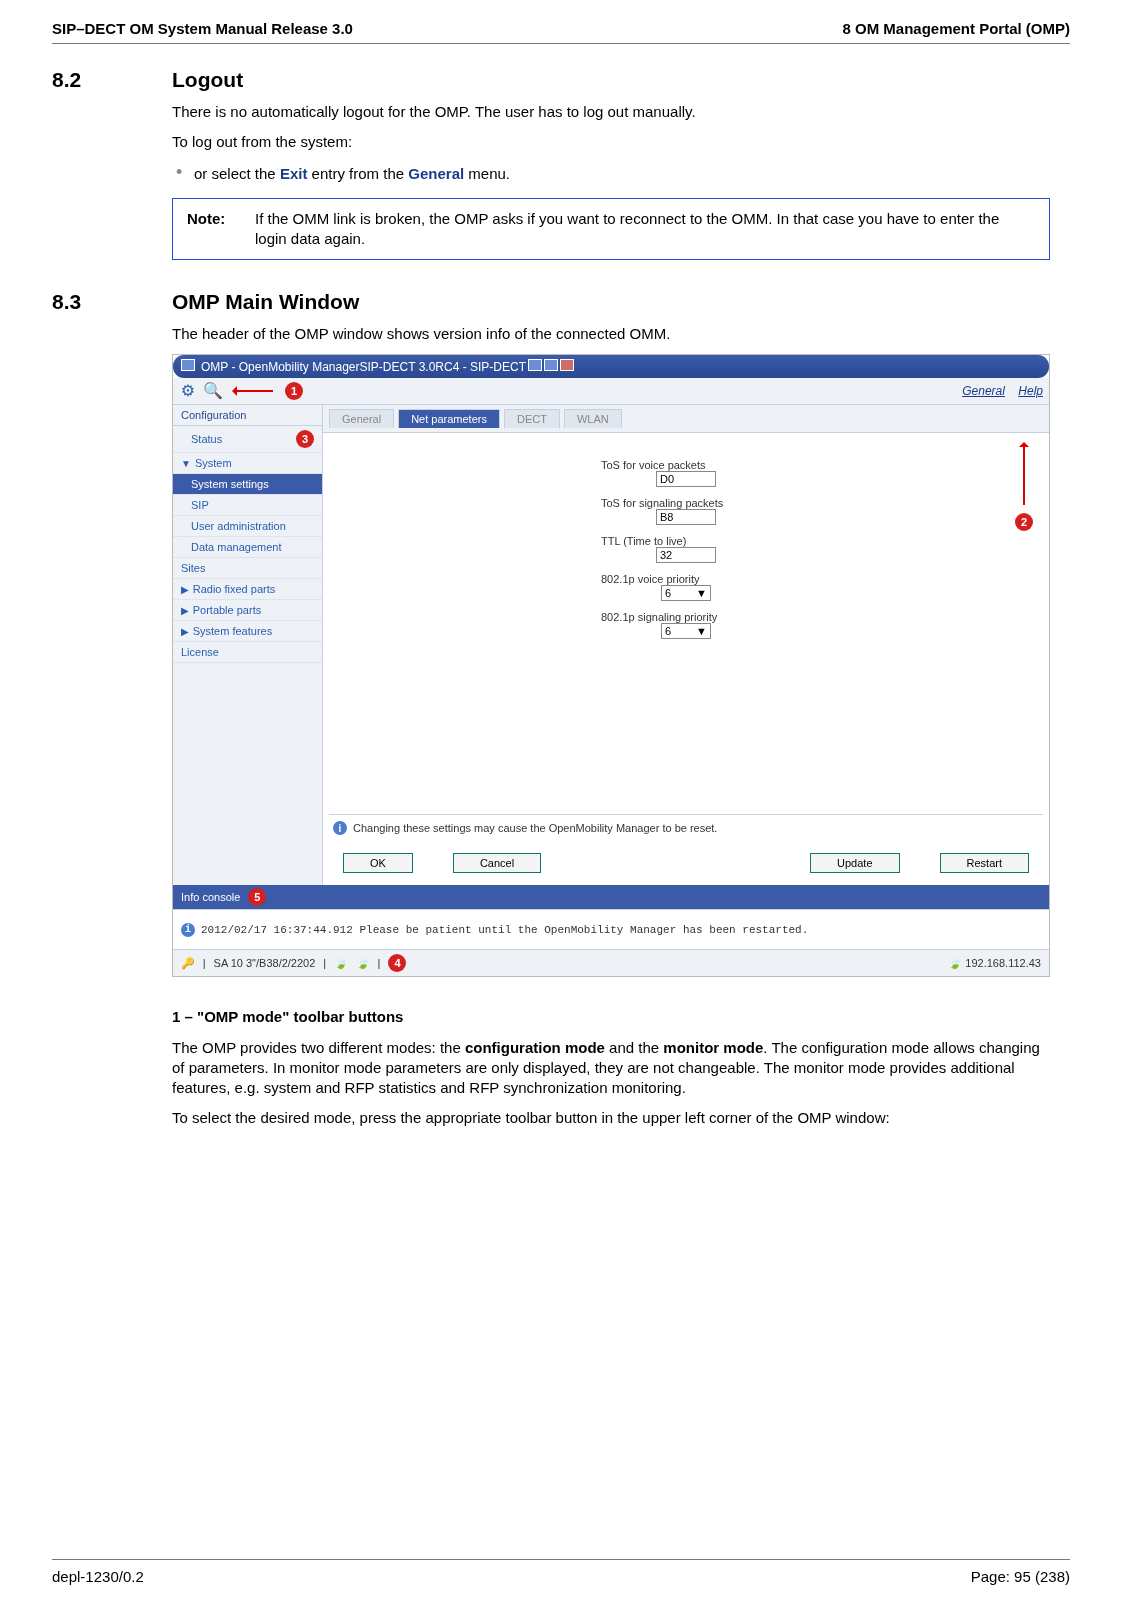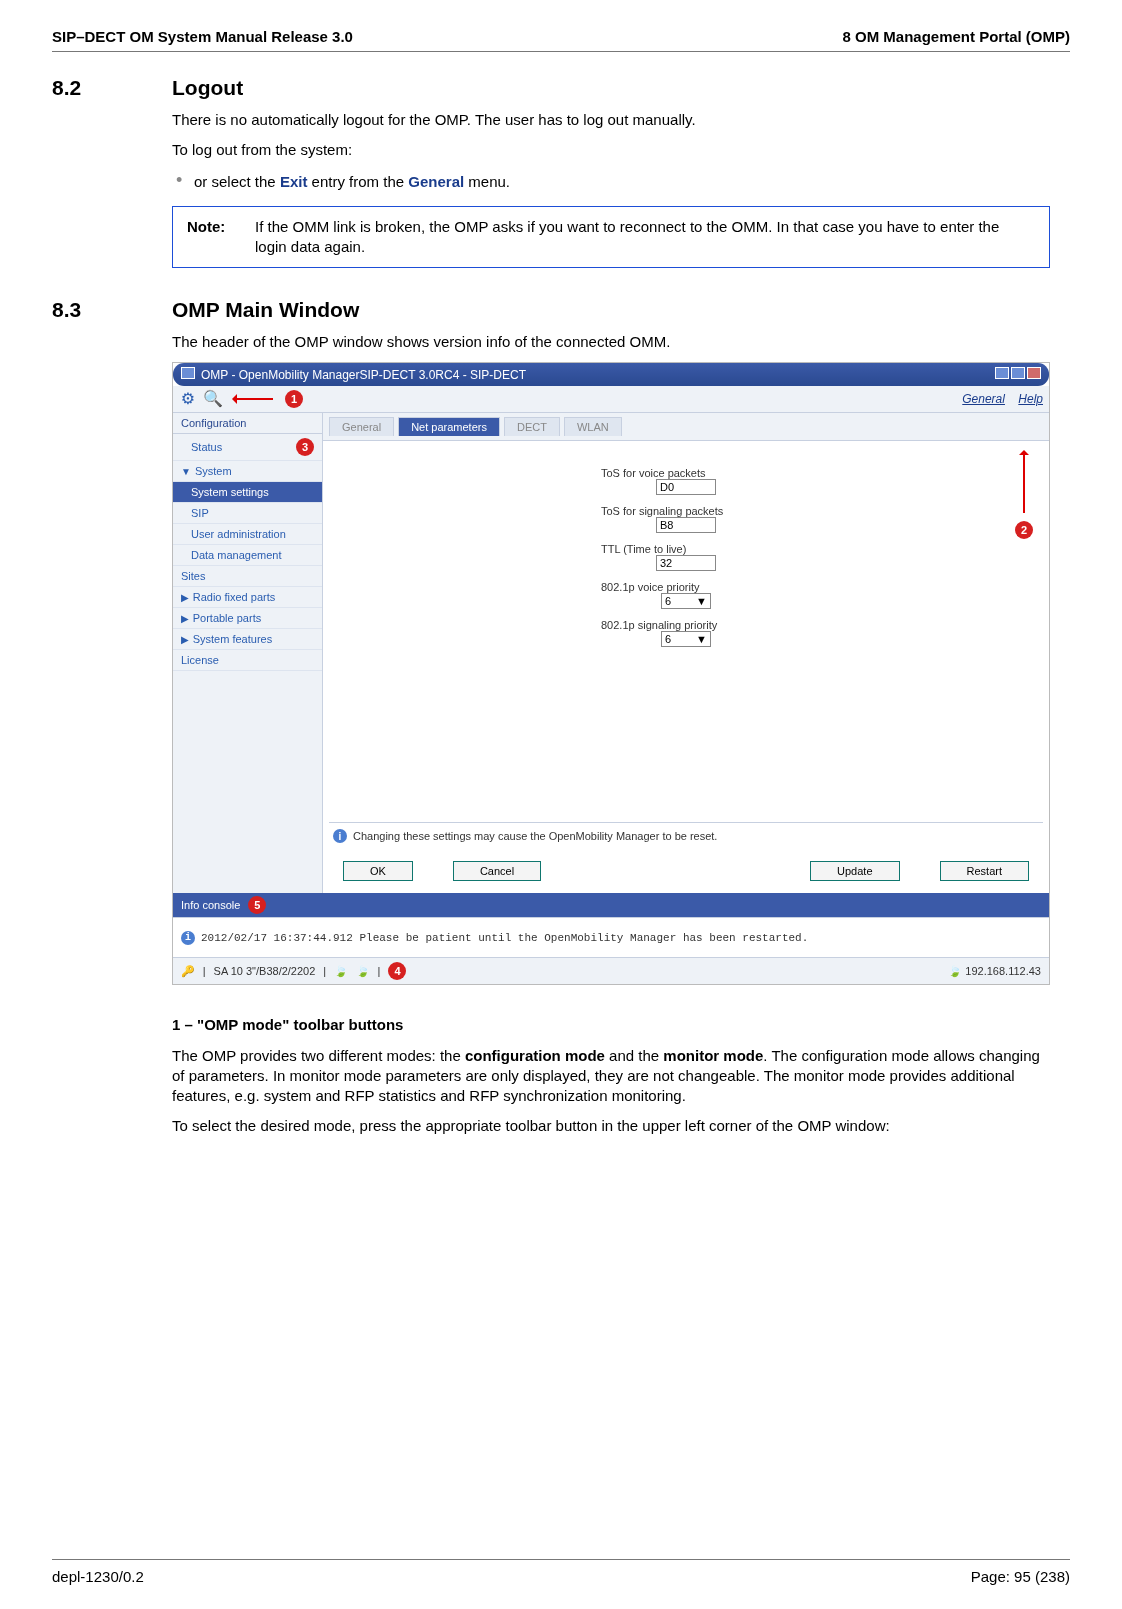--- a/index.html
+++ b/index.html
@@ -18,21 +18,20 @@
     padding: 20px 52px 0 52px;
   }
   .top-header {
     display: flex;
     justify-content: space-between;
     font-weight: bold;
     font-size: 15px;
     padding-bottom: 6px;
     border-bottom: 1px solid #777;
     margin-bottom: 24px;
-    margin-top: 8px;
   }
   .section-row {
     display: flex;
     align-items: flex-start;
     margin-top: 21px;
   }
   .sec-num {
     width: 120px;
     font-weight: bold;
     font-size: 21px;
@@ -100,21 +99,20 @@
     margin: 10px 0 30px 0;
     font-size: 11px;
     background: #fff;
   }
   .win-title {
     background: linear-gradient(#3b5aa8, #2a4990);
     color: #fff;
     padding: 4px 8px;
     display: flex;
     align-items: center;
-    justify-content: space-between;
     font-size: 12px;
     border-radius: 11px;
   }
   .win-buttons span {
     display: inline-block; width: 14px; height: 12px;
     background: #6b8ed6; border: 1px solid #fff; margin-left: 2px;
   }
   .toolbar {
     background: #eef2f7;
     padding: 4px 6px;

